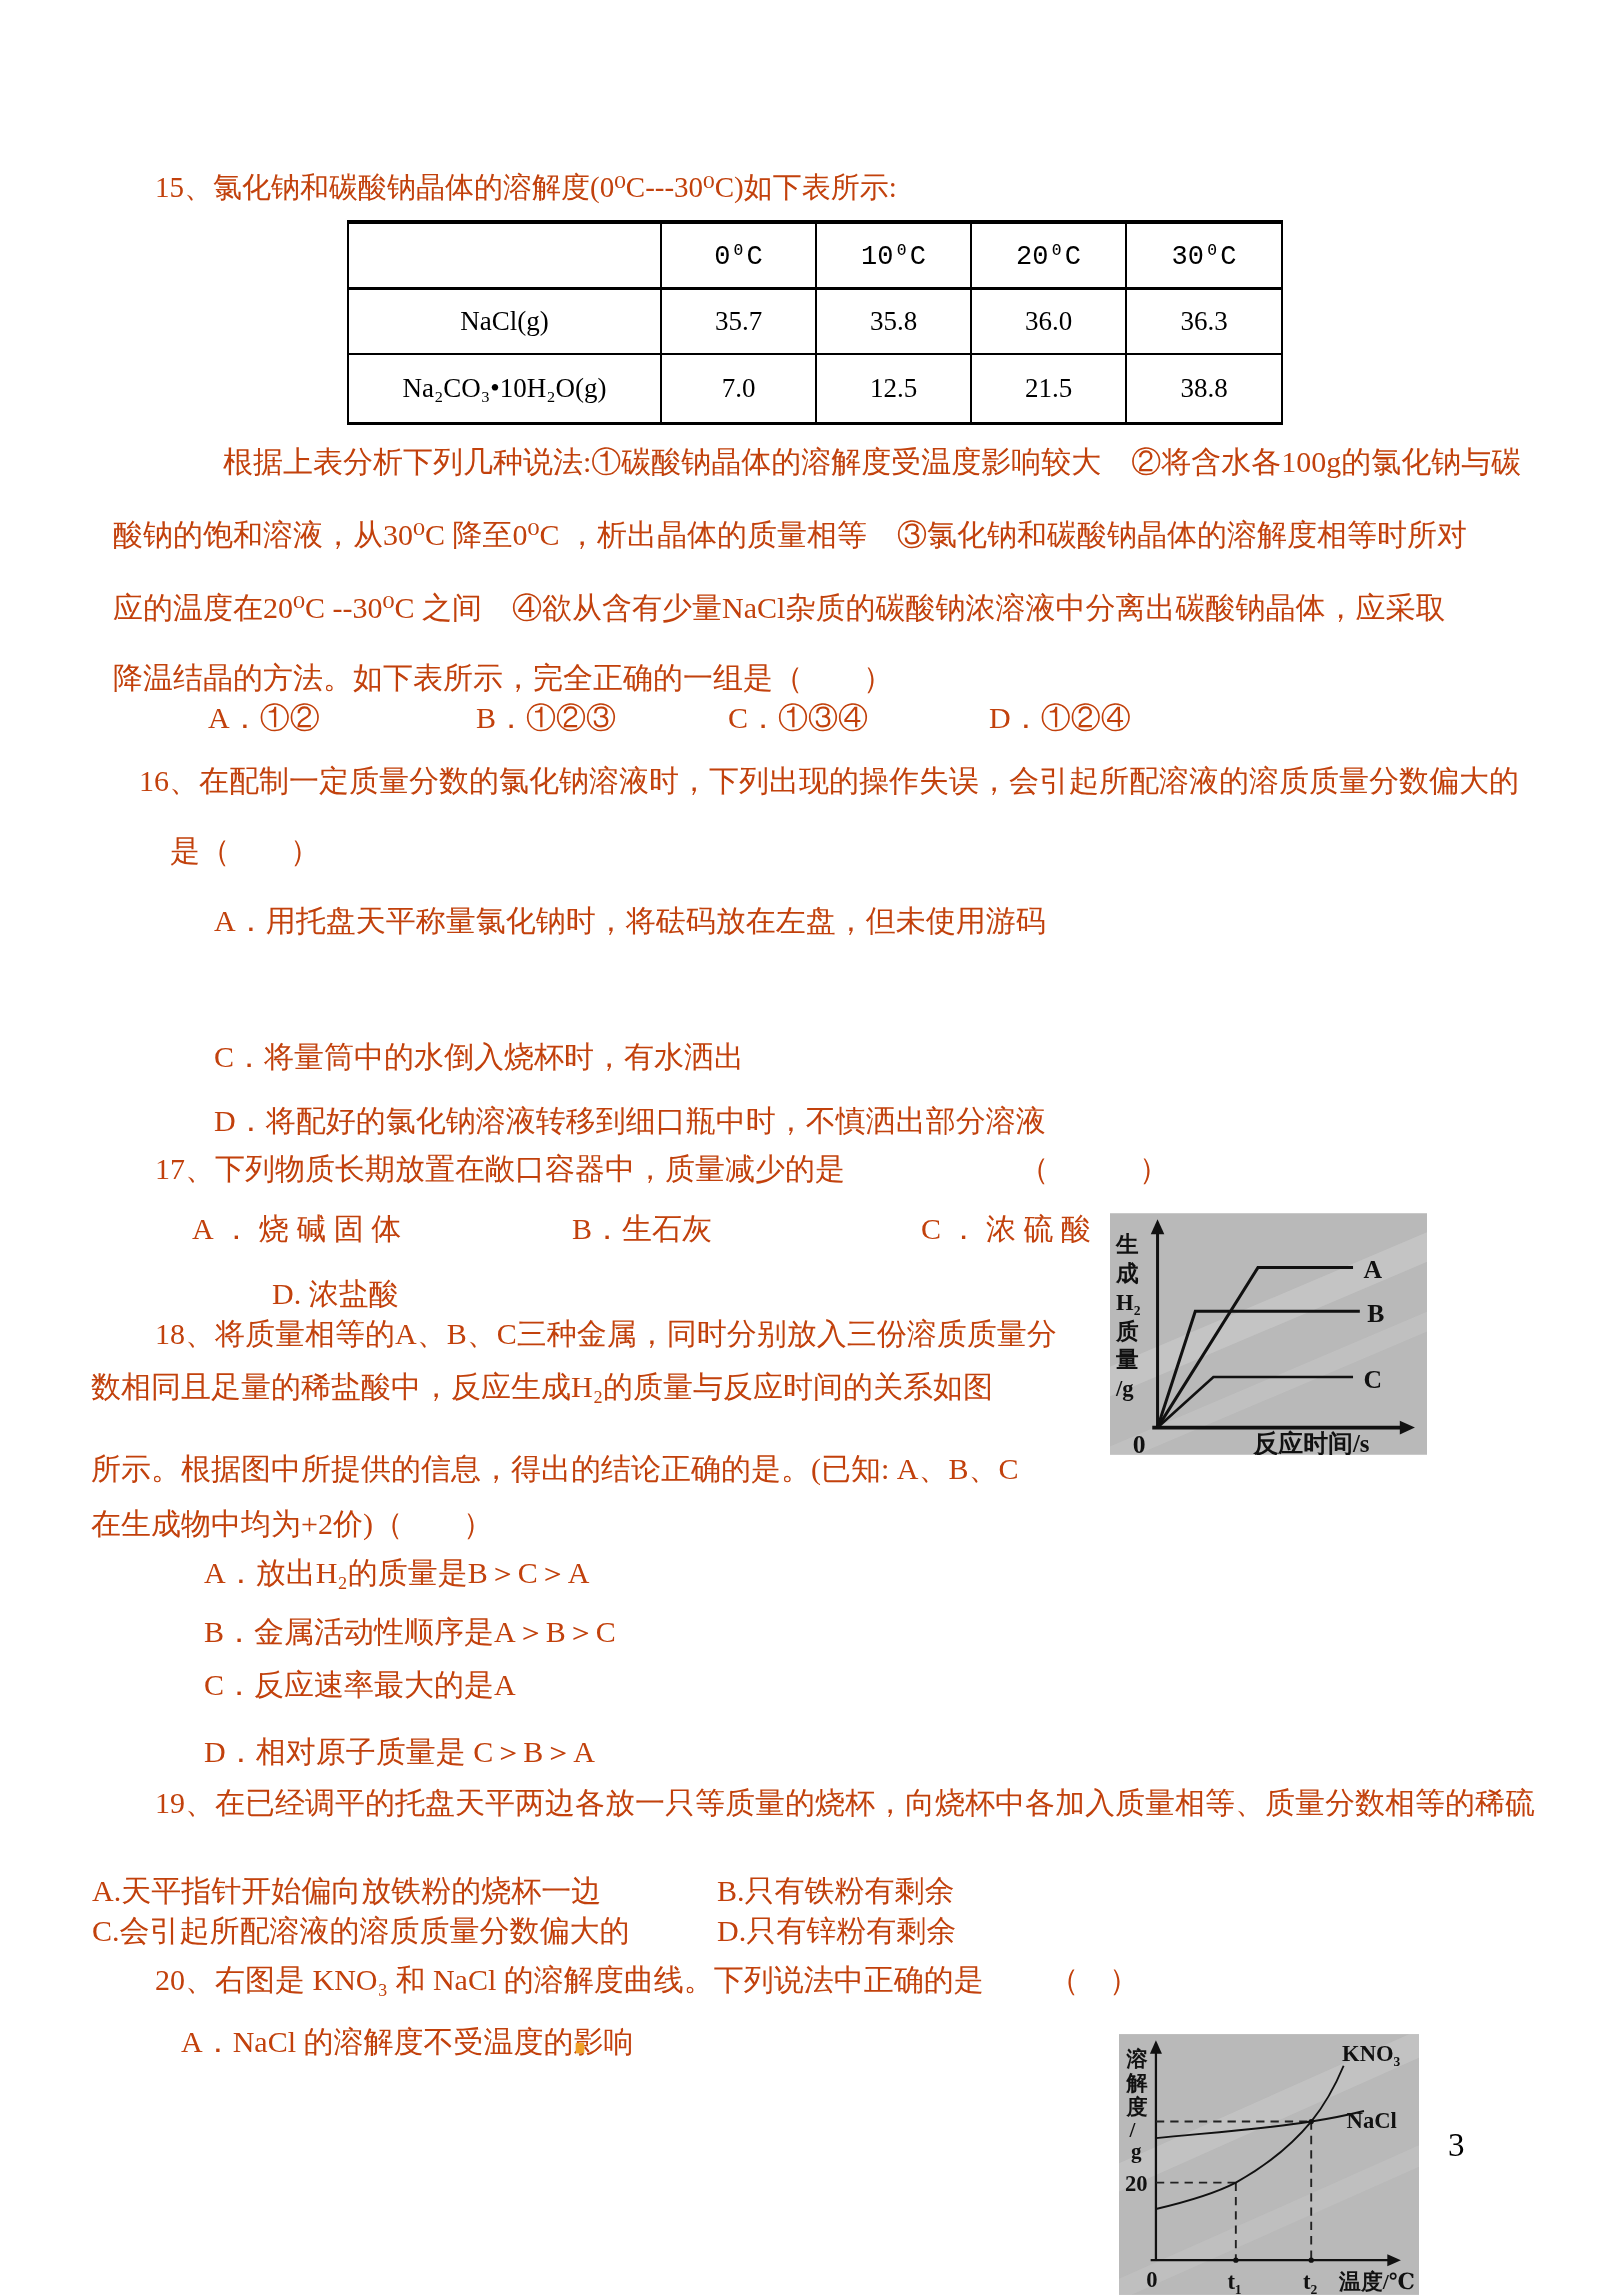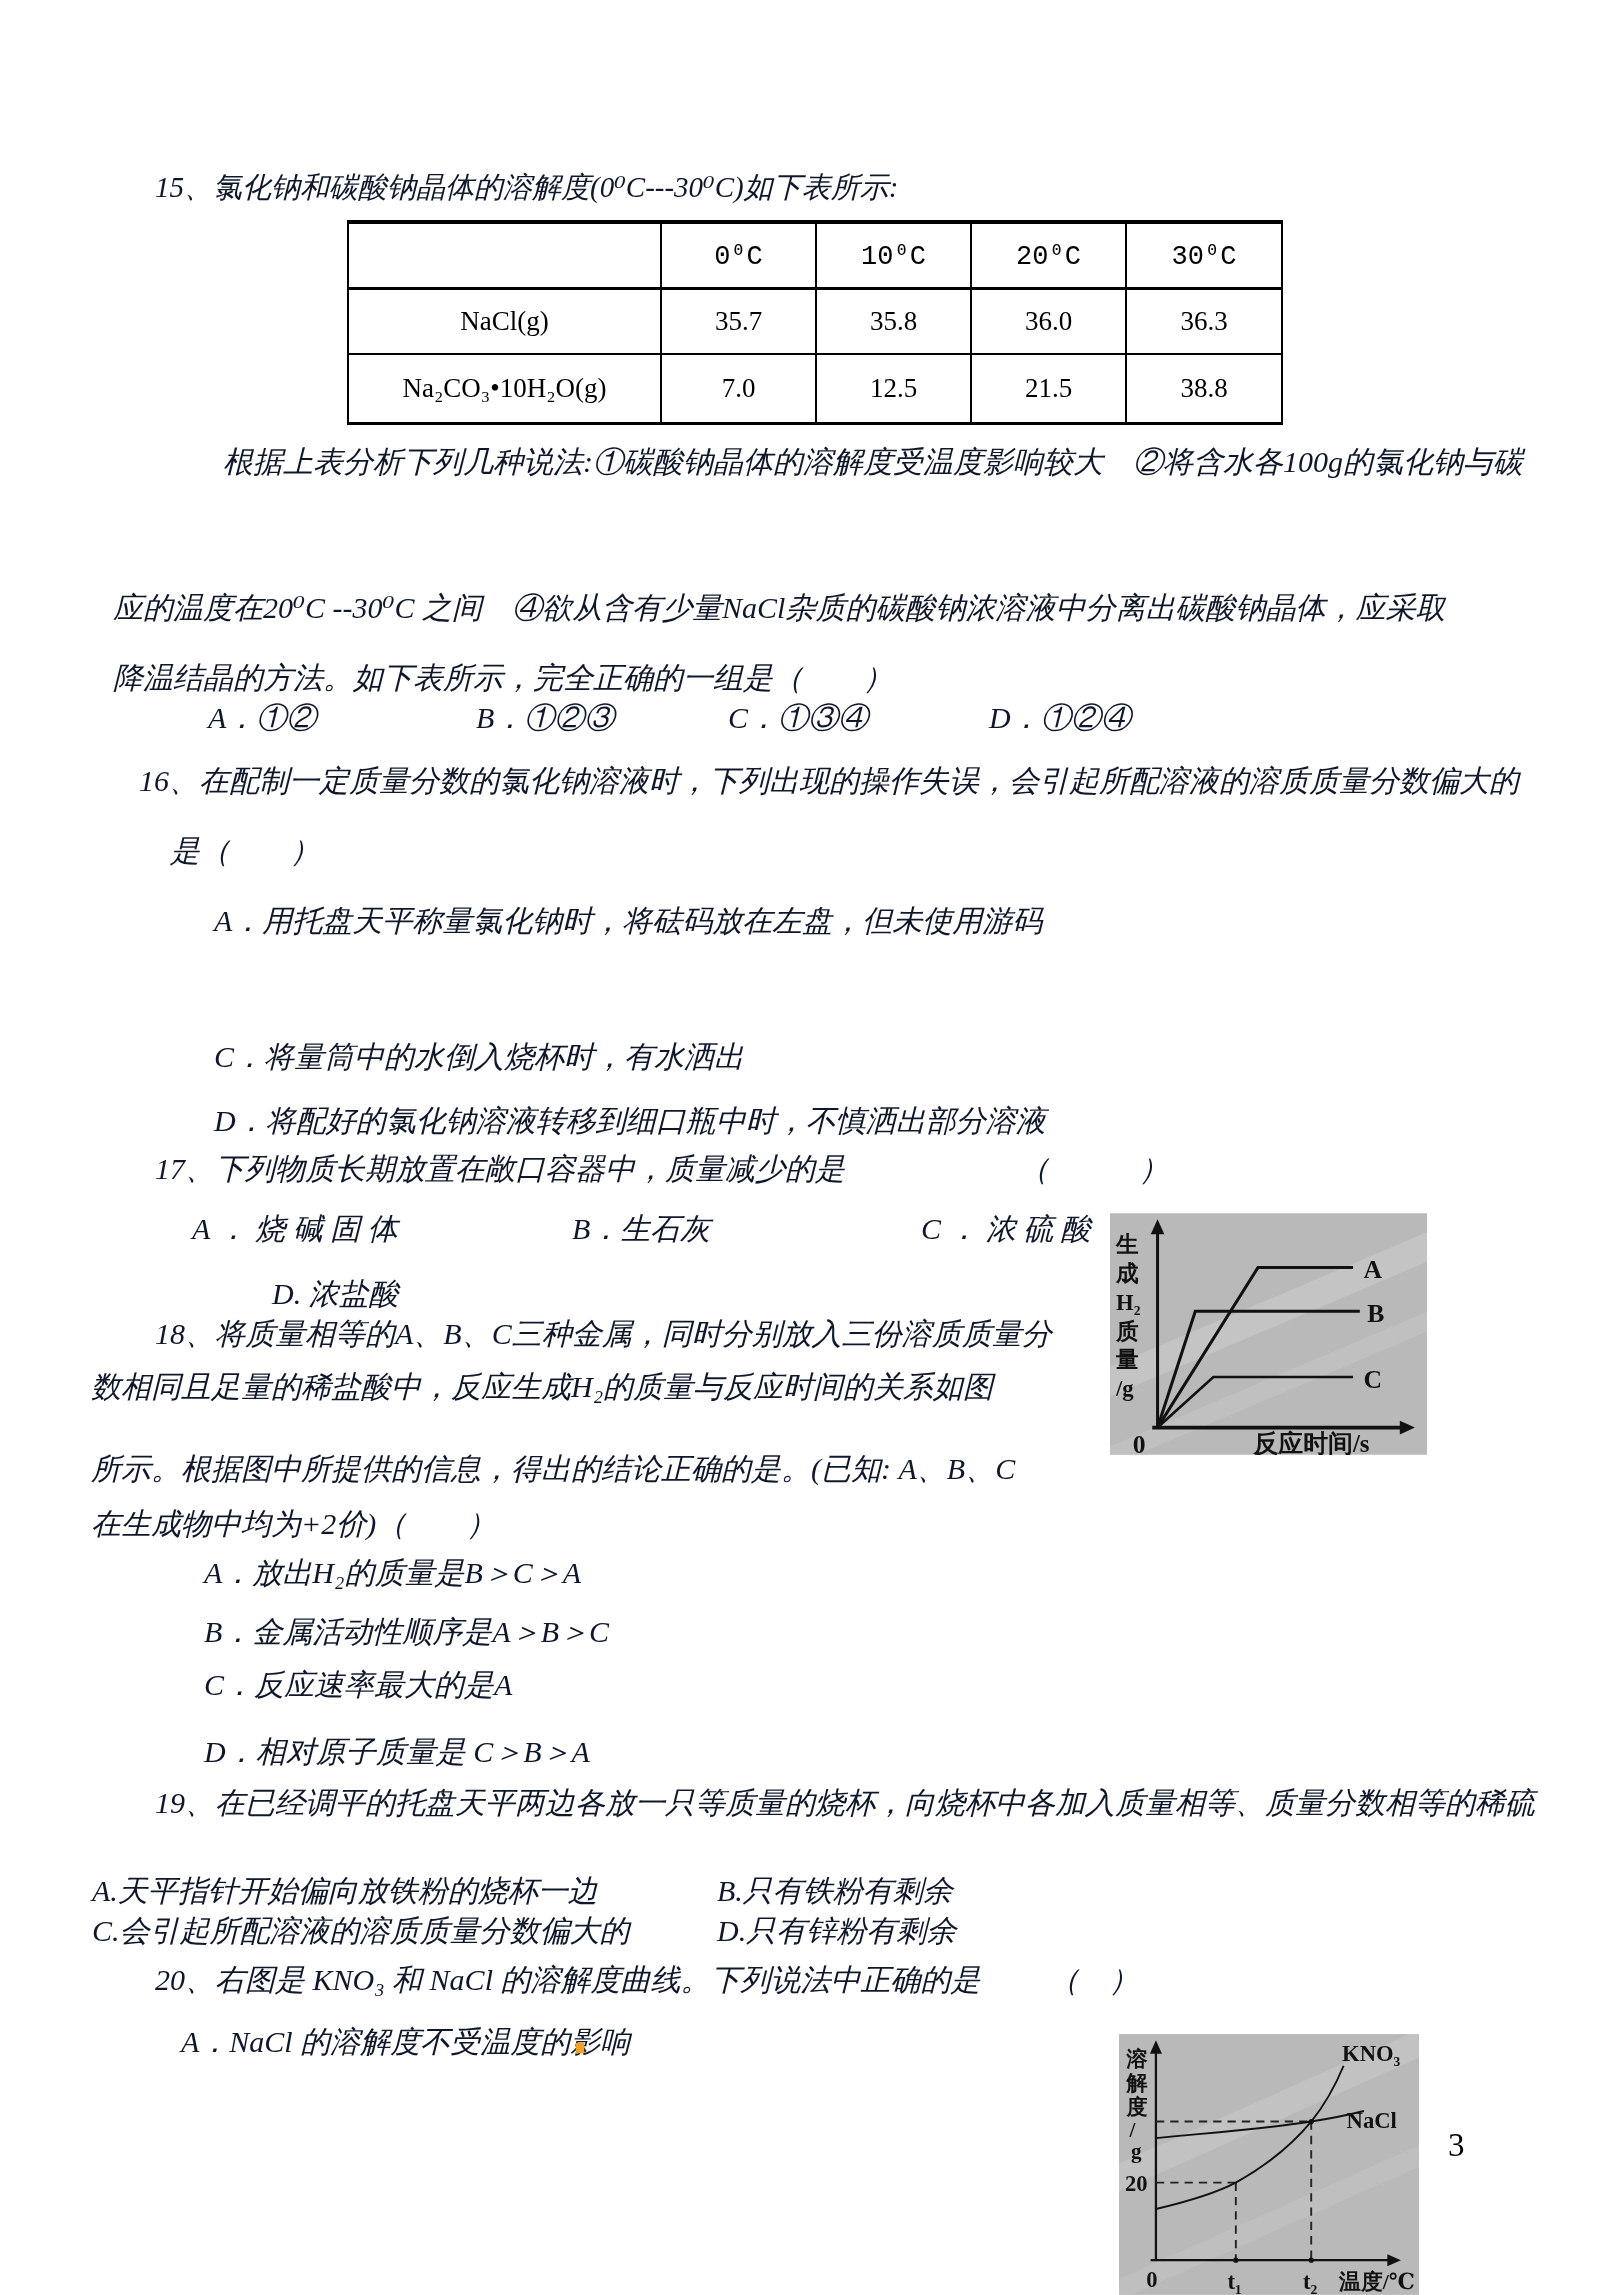--- a/index.html
+++ b/index.html
@@ -10,22 +10,21 @@
     background:#ffffff;
     font-family:"Liberation Serif","DejaVu Serif",serif;
     color:#000;
     overflow:hidden;
   }
   .t{
     position:absolute;
     white-space:nowrap;
     font-size:30px;
     line-height:1.1;
-    color:#0f172a;
-    font-style:italic;
+    color:#c2410c;
   }
   .title{font-size:29px;}
   .sp{letter-spacing:7.5px;}
   #soltable{
     position:absolute;
     left:347px; top:220px;
     border-collapse:collapse;
     table-layout:fixed;
     border:2.3px solid #000;
     border-top:4.5px solid #000;
@@ -84,20 +83,21 @@
       <td>Na₂CO₃•10H₂O(g)</td>
       <td>7.0</td>
       <td>12.5</td>
       <td>21.5</td>
       <td>38.8</td>
     </tr>
   </tbody>
     </table>
 
   <div class="t" style="left:223px; top:445px;">根据上表分析下列几种说法:①碳酸钠晶体的溶解度受温度影响较大　②将含水各100g的氯化钠与碳</div>
+  <div class="t" style="left:113px; top:518px;">酸钠的饱和溶液，从30⁰C 降至0⁰C ，析出晶体的质量相等　③氯化钠和碳酸钠晶体的溶解度相等时所对</div>
   <div class="t" style="left:113px; top:591px;">应的温度在20⁰C --30⁰C 之间　④欲从含有少量NaCl杂质的碳酸钠浓溶液中分离出碳酸钠晶体，应采取</div>
   <div class="t" style="left:113px; top:661px;">降温结晶的方法。如下表所示，完全正确的一组是（　　）</div>
 
   <div class="t" style="left:208px;  top:701px;">A．①②</div>
   <div class="t" style="left:476px;  top:701px;">B．①②③</div>
   <div class="t" style="left:728px;  top:701px;">C．①③④</div>
   <div class="t" style="left:989px; top:701px;">D．①②④</div>
 
   <div class="t" style="left:139px; top:764px;">16、在配制一定质量分数的氯化钠溶液时，下列出现的操作失误，会引起所配溶液的溶质质量分数偏大的</div>
   <div class="t" style="left:170px; top:834px;">是（　　）</div>

